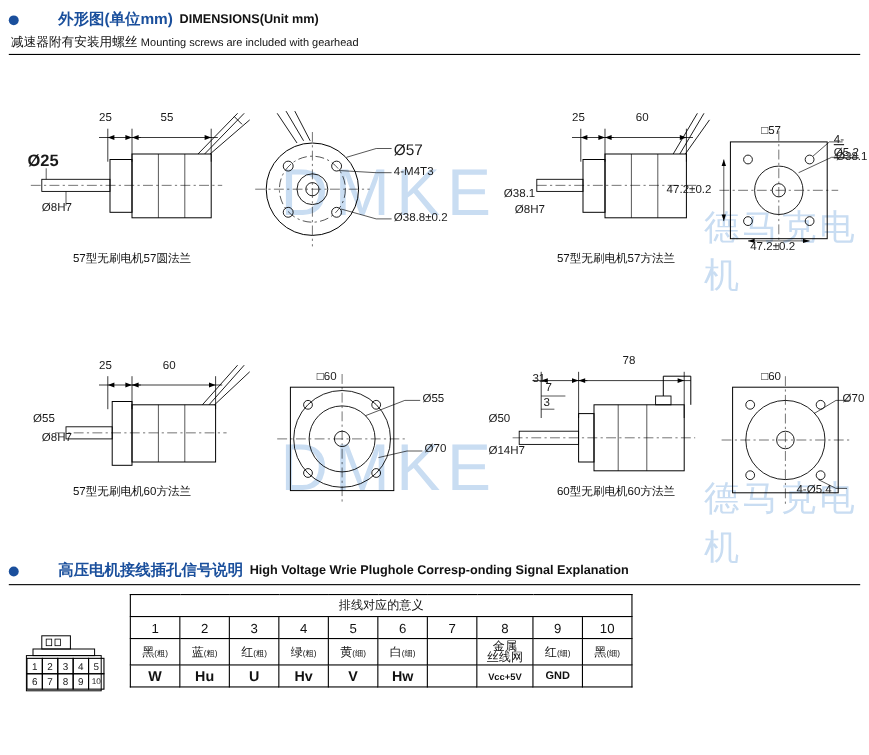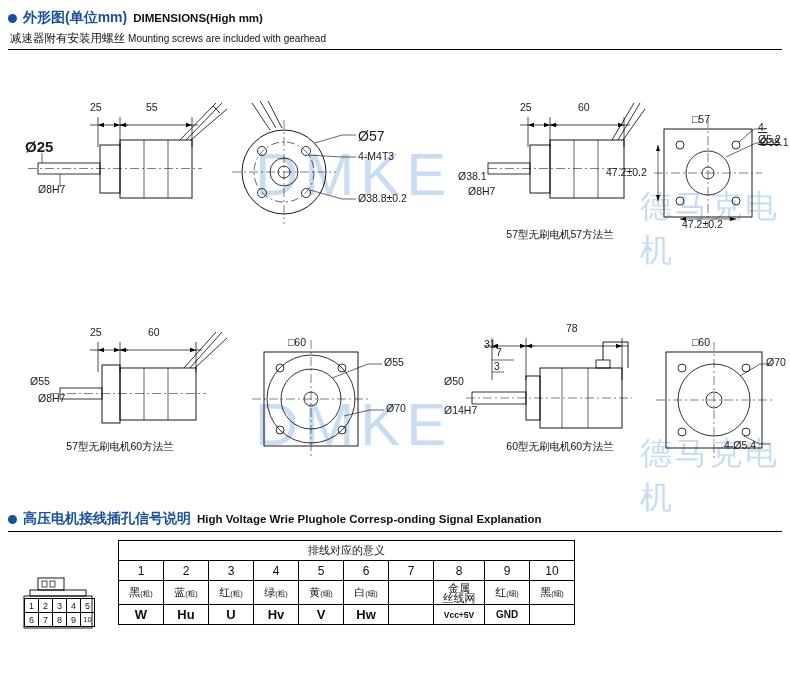--- a/index.html
+++ b/index.html
@@ -6,21 +6,21 @@
   body{
     width:790px;height:686px;background:#ffffff;
     font-family:"Liberation Sans",sans-serif;
     color:#1a1a1a;position:relative;overflow:hidden;
   }
   .page{position:relative;width:790px;height:686px;}
 
   
   .sec-head{position:absolute;display:flex;align-items:center;gap:6px;}
   .bullet{width:9px;height:9px;border-radius:50%;background:#1a4f9c;display:inline-block;}
-  .sec-cn{font-size:14px;font-weight:bold;color:#1a4f9c;letter-spacing:0px;}
+  .sec-cn{font-size:14px;font-weight:bold;color:#1a4f9c;letter-spacing:0px;margin-left:30px;}
   .sec-en{font-size:11.5px;font-weight:bold;color:#111;}
   .sub-line{position:absolute;font-size:11px;color:#111;}
   .sub-cn{font-size:11.5px;}
   .sub-en{font-size:10px;}
 
   hr.rule{position:absolute;border:none;border-top:1px solid #000;margin:0;}
 
   
   .wm{position:absolute;color:#cfe0f0;font-weight:normal;pointer-events:none;user-select:none;}
   .wm-big{font-size:60px;letter-spacing:6px;color:#c9ddf2;}
@@ -54,21 +54,21 @@
 <div class="page">
 
   <div class="wm wm-big" style="left:255px;top:140px;">DMKE</div>
   <div class="wm wm-cn" style="left:640px;top:185px;">德马克电机</div>
   <div class="wm wm-big" style="left:255px;top:390px;">DMKE</div>
   <div class="wm wm-cn" style="left:640px;top:432px;">德马克电机</div>
 
   <div class="sec-head" style="left:8px;top:9px;">
     <span class="bullet"></span>
     <span class="sec-cn">外形图(单位mm)</span>
-    <span class="sec-en">DIMENSIONS(High mm)</span>
+    <span class="sec-en">DIMENSIONS(Unit mm)</span>
   </div>
   <div class="sub-line" style="left:10px;top:31px;">
     <span class="sub-cn">减速器附有安装用螺丝</span>
     <span class="sub-en">Mounting screws are included with gearhead</span>
   </div>
   <hr class="rule" style="left:8px;top:49px;width:774px;">
 
   <div class="dr" style="left:20px;top:95px;">
     <svg width="220" height="140">
 
@@ -98,20 +98,21 @@
       <line x1="8" y1="73.5" x2="182" y2="73.5" stroke="#000" stroke-width="0.5" stroke-dasharray="9,3,2,3"></line>
 
       <line x1="22" y1="68" x2="22" y2="58" stroke="#000" stroke-width="0.6"></line>
       <line x1="40" y1="79" x2="40" y2="92" stroke="#000" stroke-width="0.6"></line>
     </svg>
     <div style="position:absolute;left:70px;top:6px;font-size:10.5px;">25</div>
     <div style="position:absolute;left:126px;top:6px;font-size:10.5px;">55</div>
     <div style="position:absolute;left:5px;top:43px;font-size:15px;font-weight:bold;">Ø25</div>
     <div style="position:absolute;left:18px;top:88px;font-size:10.5px;">Ø8H7</div>
   </div>
+  <div class="cap" style="left:40px;top:228px;">57型无刷电机57圆法兰</div>
 
   <div class="dr" style="left:222px;top:95px;">
     <svg width="230" height="140">
 
       <line x1="48" y1="35" x2="30" y2="8" stroke="#000" stroke-width="0.8"></line>
       <line x1="54" y1="33" x2="38" y2="6" stroke="#000" stroke-width="0.8"></line>
       <line x1="60" y1="33" x2="46" y2="6" stroke="#000" stroke-width="0.8"></line>
 
       <circle cx="62" cy="77" r="42" fill="none" stroke="#000" stroke-width="0.9"></circle>
       <circle cx="62" cy="77" r="30" fill="none" stroke="#000" stroke-width="0.6" stroke-dasharray="8,3,2,3"></circle>

